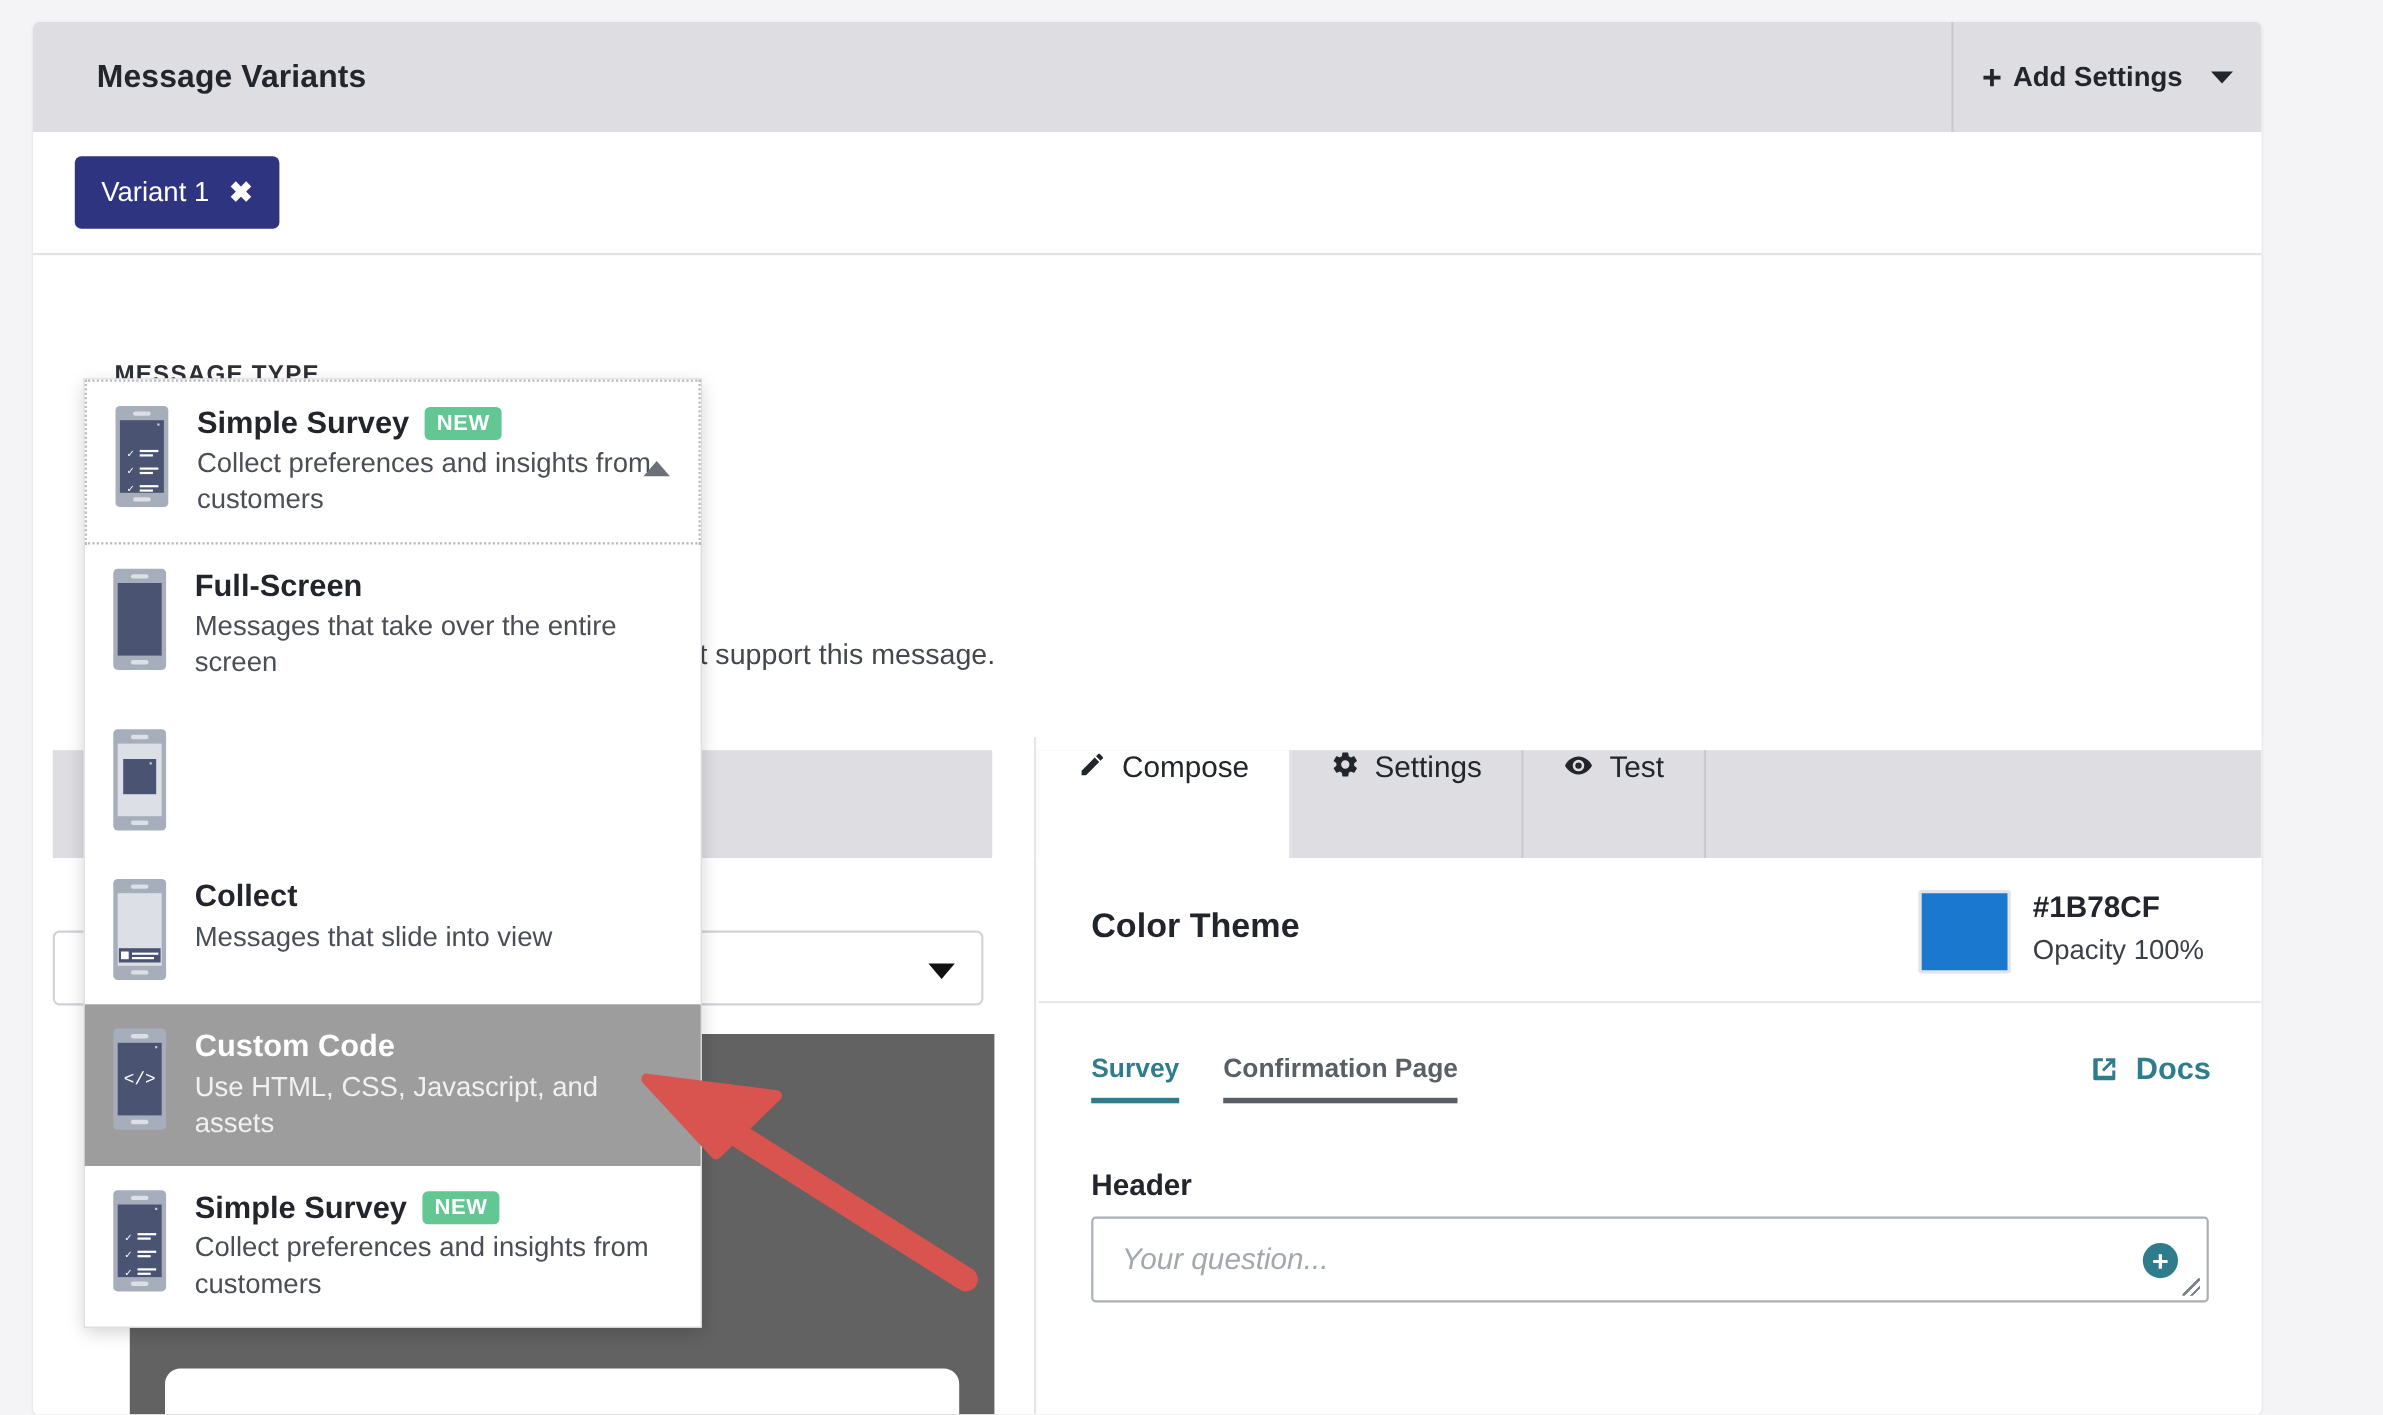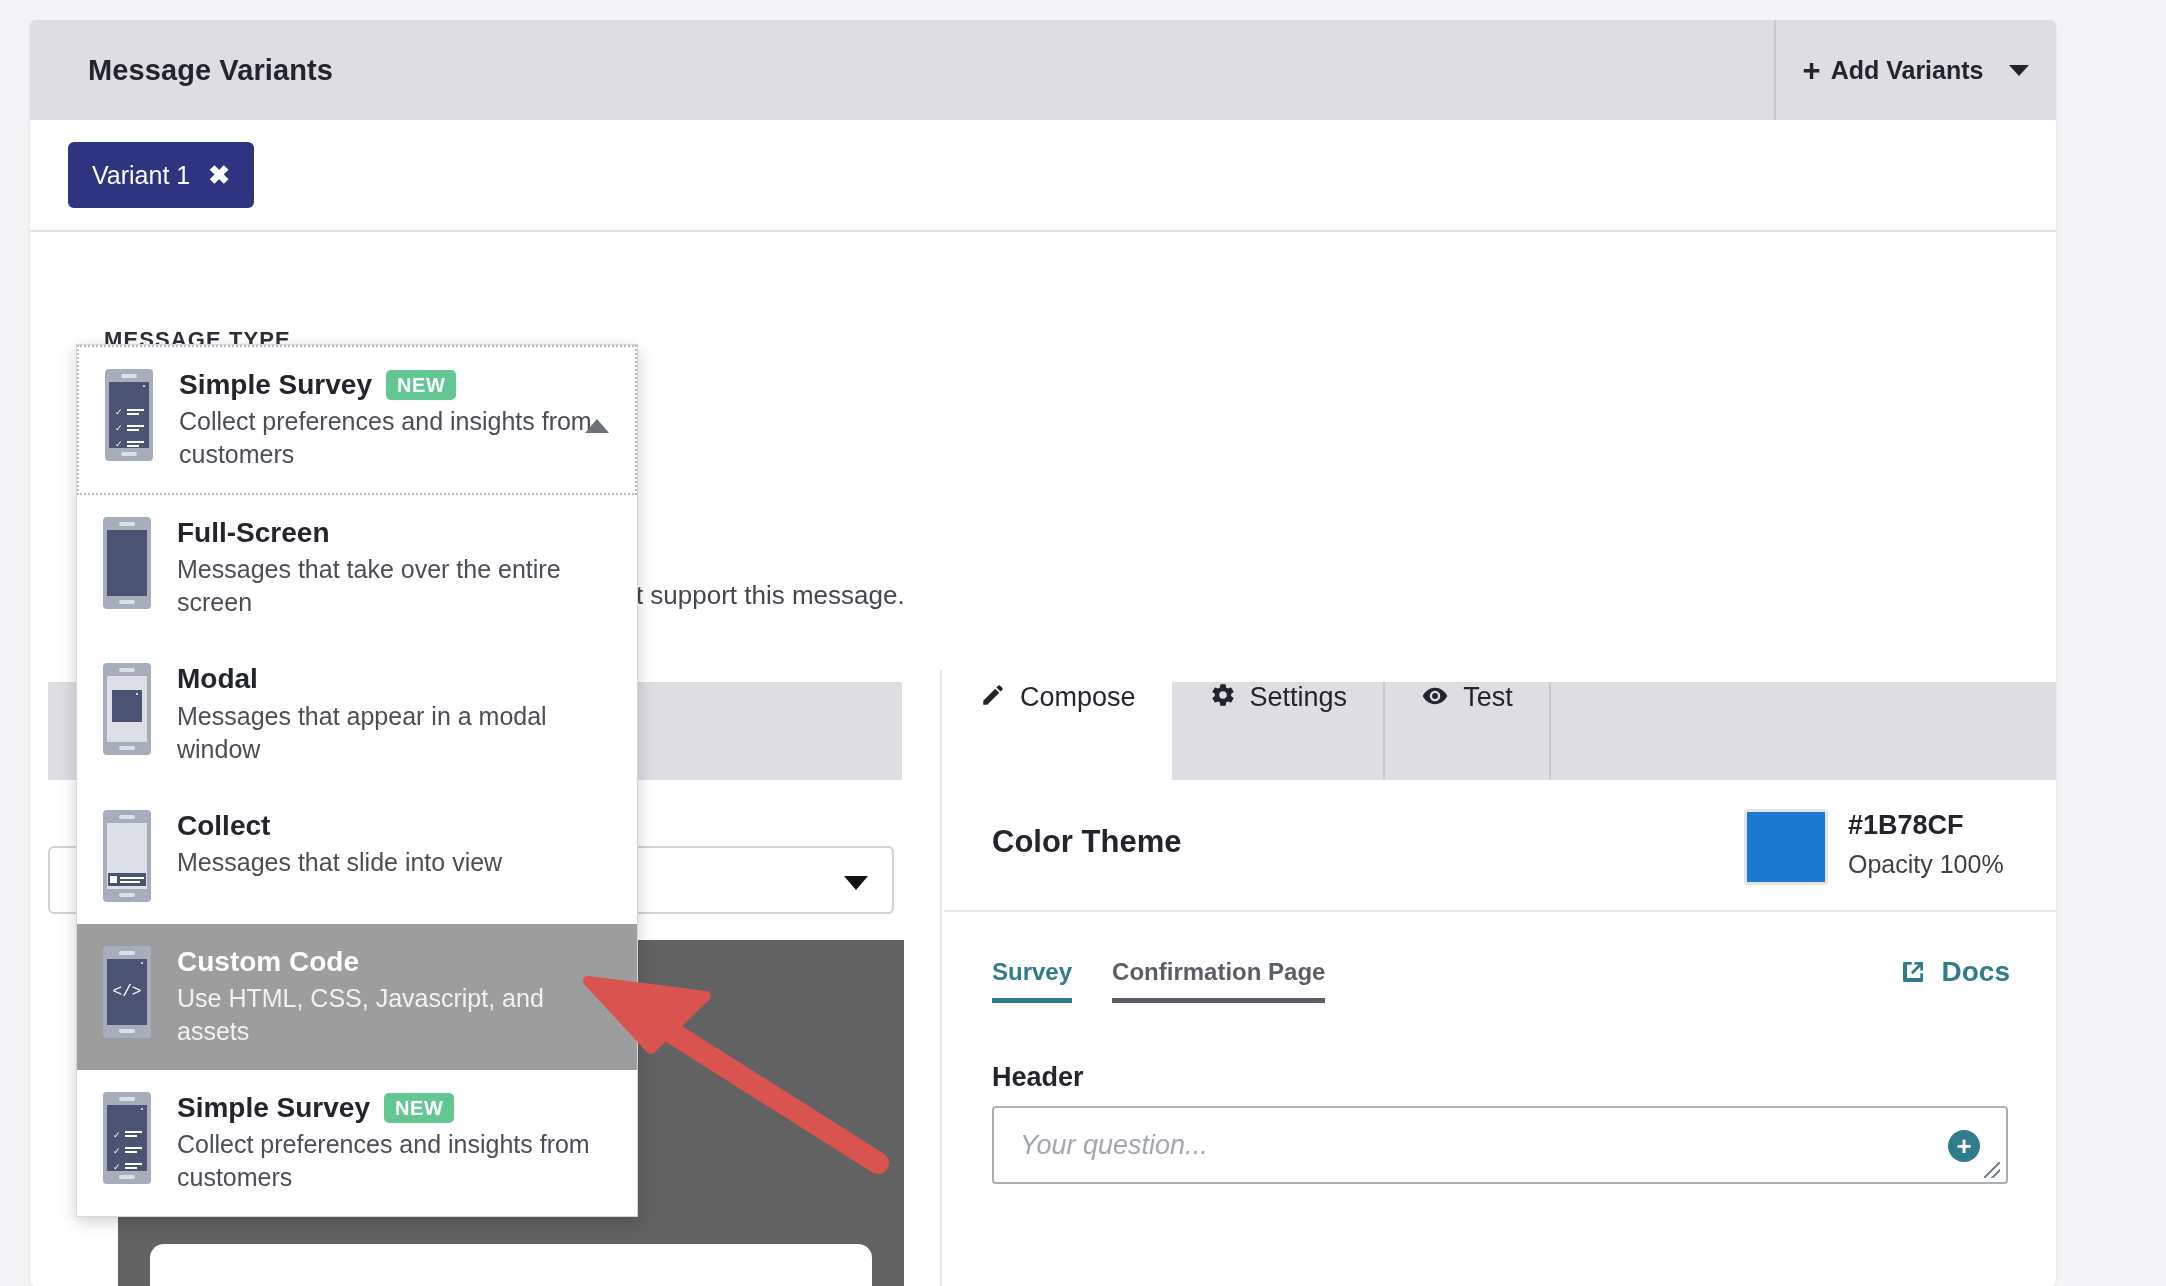--- a/index.html
+++ b/index.html
@@ -305,21 +305,21 @@
 <body>
 
 <div id="root">
 
   <div class="card">
 
     <div class="card-header">
       <div class="card-title">Message Variants</div>
       <div class="add-variant">
         <span class="plus">+</span>
-        <span>Add Variants</span>
+        <span>Add Settings</span>
         <span class="caret"></span>
       </div>
     </div>
 
     <div class="variant-row">
       <div class="variant-chip">
         <span>Variant 1</span>
         <span class="x">✖</span>
       </div>
     </div>
@@ -459,24 +459,20 @@
     <div class="dd-item">
       <div class="phone">
         <div class="notch"></div>
           <div class="home"></div>
         <div class="screen">
             <div class="modal-box">
               <span class="dot"></span>
             </div>
           </div>
       </div>
-      <div>
-        <div class="dd-title">Modal</div>
-        <div class="dd-sub">Messages that appear in a modal window</div>
-      </div>
     </div>
 
     <div class="dd-item">
       <div class="phone">
         <div class="notch"></div>
           <div class="home"></div>
         <div class="screen">
             <div class="slide-box">
               <i></i>
               <b></b>

